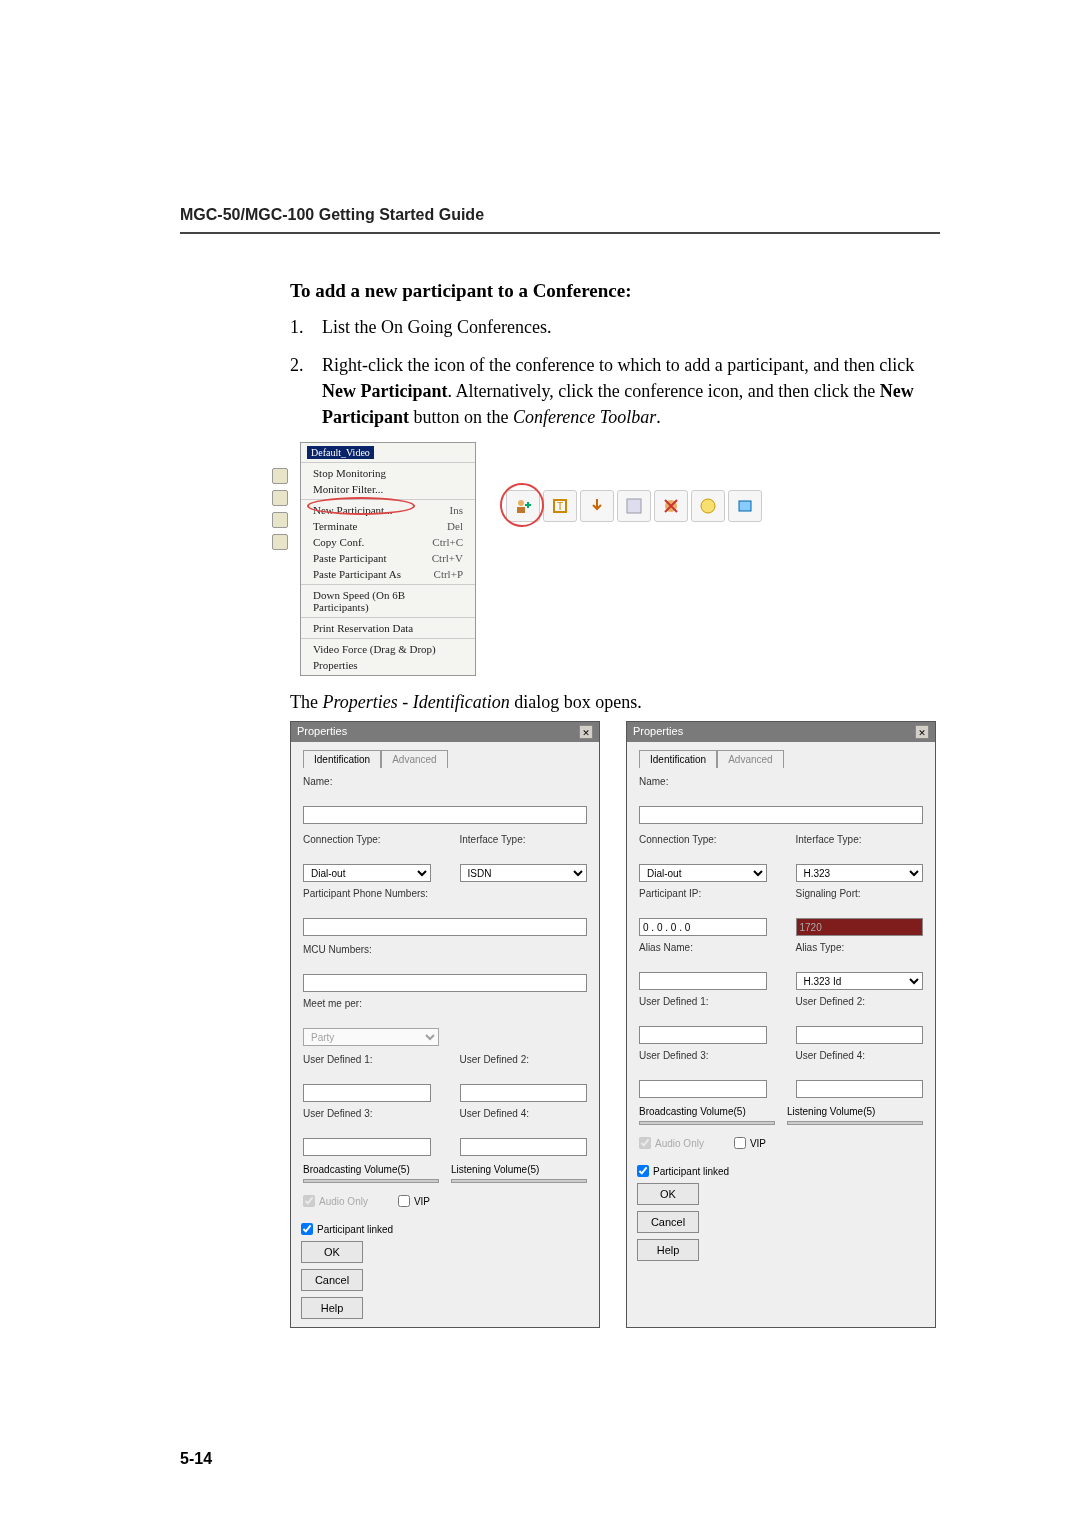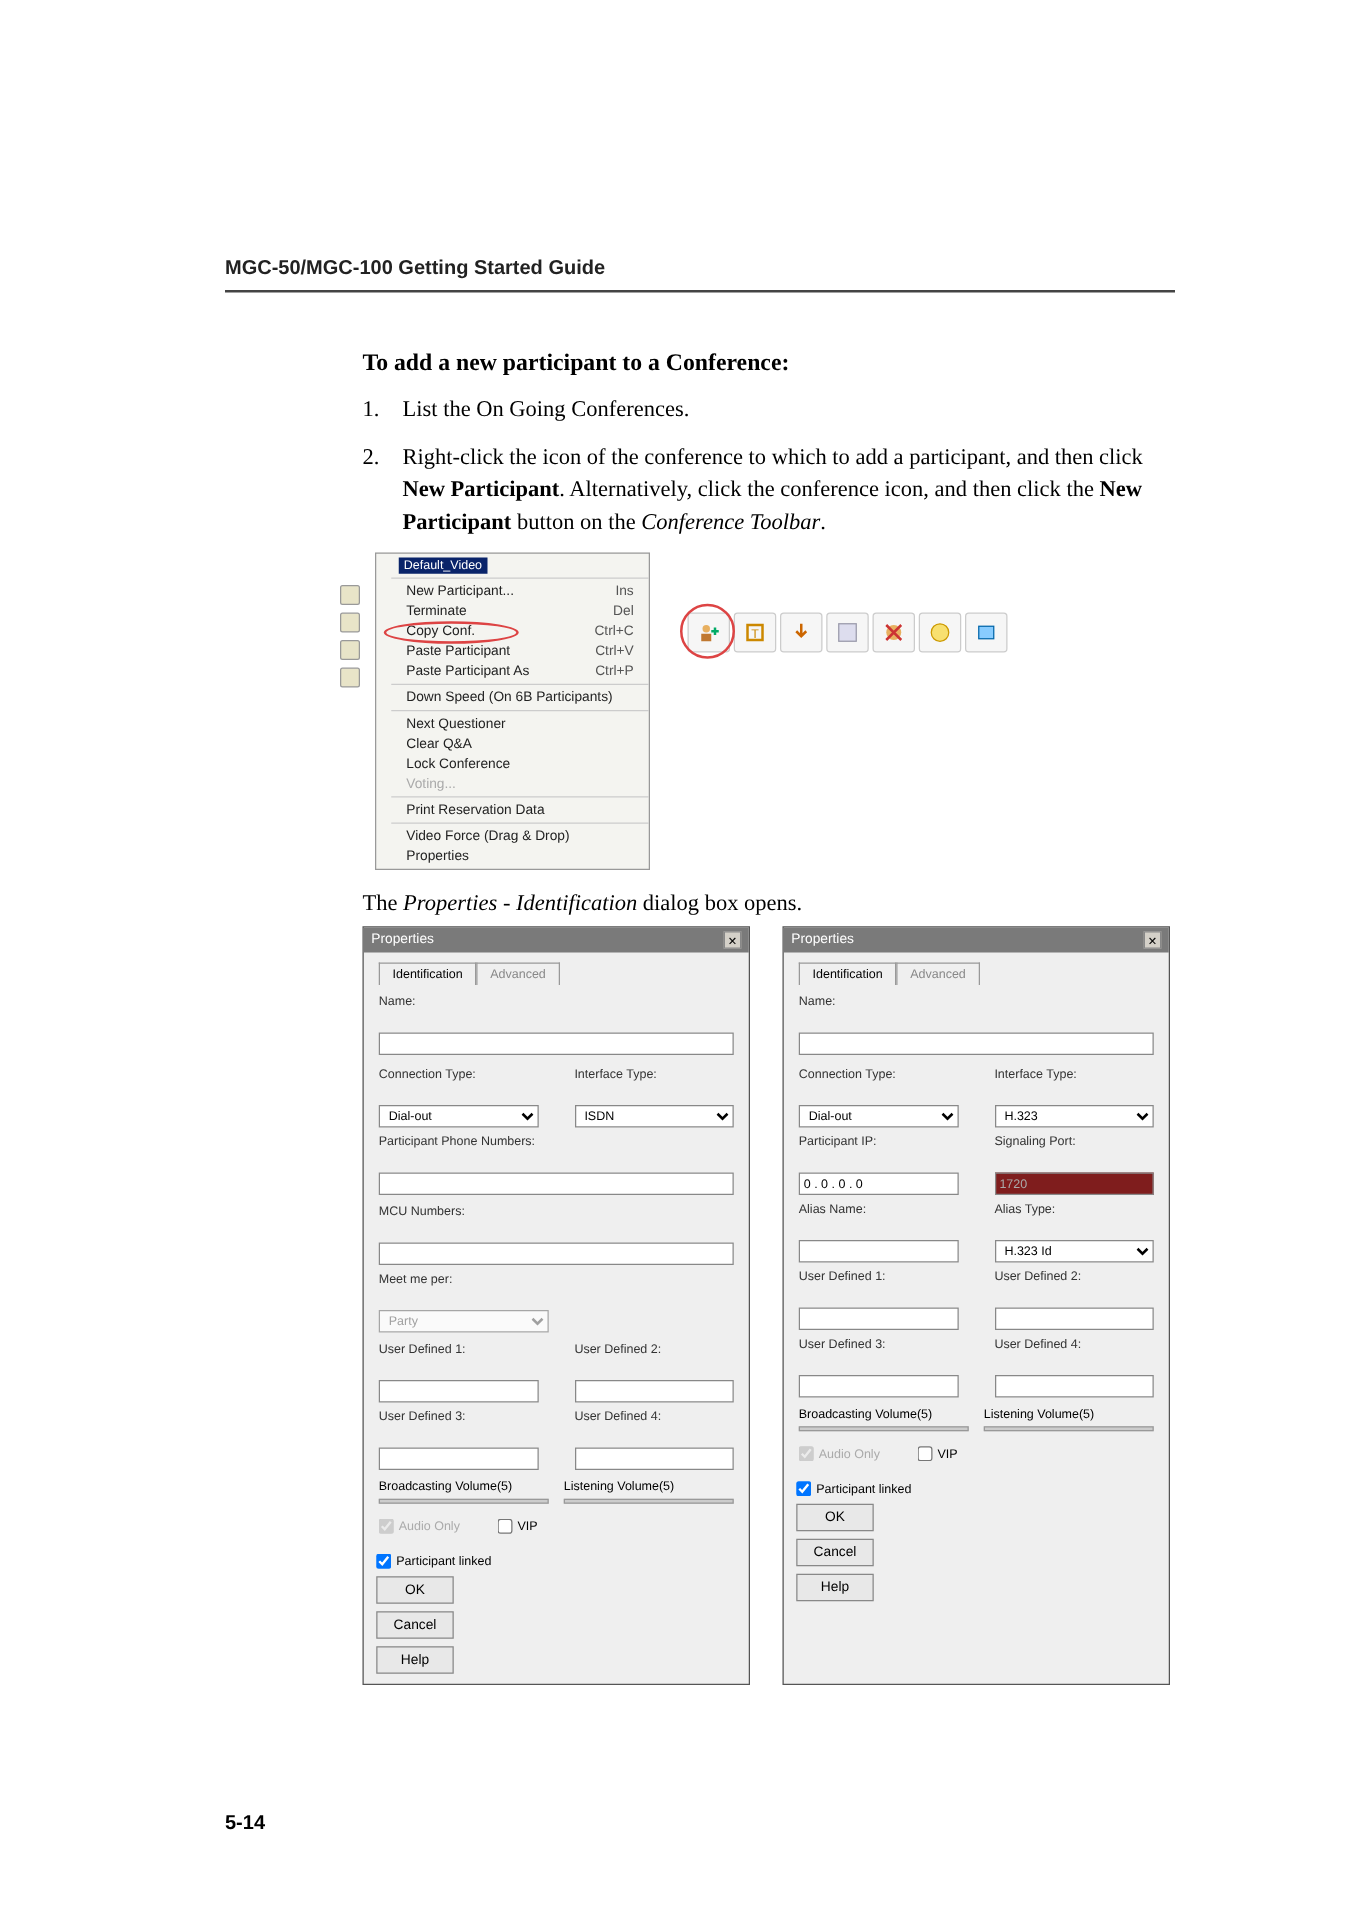--- a/index.html
+++ b/index.html
@@ -8,21 +8,21 @@
     .header-line { position: absolute; top: 232px; left: 180px; right: 140px; height: 2px; background: #444; }
     .header-text { position: absolute; top: 206px; left: 180px; font-weight: bold; font-size: 16px; color: #222; }
     .content { margin-top: 80px; margin-left: 110px; }
     .heading { font-weight: bold; font-size: 19px; font-family: Georgia, 'Times New Roman', serif; margin-bottom: 12px; }
     .step { margin-bottom: 12px; display: flex; font-size: 18px; font-family: Georgia, 'Times New Roman', serif; line-height: 1.45; }
     .step-num { width: 32px; flex-shrink: 0; }
     .step-text { flex: 1; }
     .bold { font-weight: bold; }
     .italic { font-style: italic; }
     .fig-row { display: flex; align-items: flex-start; margin-top: 12px; margin-bottom: 16px; gap: 30px; }
-    .context-menu { width: 220px; border: 1px solid #999; background: #f4f4f0; font-size: 11px; font-family: Liberation Sans, sans-serif; position: relative; padding-left: 12px; }
+    .context-menu { width: 176px; border: 1px solid #999; background: #f4f4f0; font-size: 11px; font-family: Liberation Serif, serif; position: relative; }
     .cm-top { padding: 3px 6px; }
     .cm-node { color: #fff; background: #0a246a; display: inline-block; padding: 1px 4px; font-size: 10px; }
     .cm-section { border-top: 1px solid #ccc; padding: 2px 0; }
     .cm-item { padding: 2px 12px; display: flex; justify-content: space-between; color: #222; }
     .cm-item.disabled { color: #aaa; }
     .cm-item .short { color: #555; }
     .oval { position: absolute; border: 2px solid #d44; border-radius: 50%; width: 108px; height: 18px; top: 54px; left: 6px; pointer-events:none; }
     .tree-icons { position:absolute; left:-28px; top:26px; display:flex; flex-direction:column; gap:6px; }
     .tree-icons span { width:16px; height:16px; display:block; background:#e8e4c8; border:1px solid #999; border-radius:2px; }
     .toolbar-wrap { margin-top: 48px; }
@@ -89,20 +89,28 @@
         <div class="tree-icons">
           <span></span>
             <span></span>
             <span></span>
             <span></span>
         </div>
         <div class="context-menu">
           <div class="cm-top">
             <span class="cm-node">Default_Video</span>
           </div>
+          <div class="cm-section">
+            <div class="cm-item">
+                <span>Stop Monitoring</span>
+              </div>
+            <div class="cm-item">
+                <span>Monitor Filter...</span>
+              </div>
+          </div>
           <div class="cm-section" style="position:relative;">
             <div class="cm-item">
                 <span>New Participant...</span>
                 <span class="short">Ins</span>
               </div>
             <div class="cm-item">
                 <span>Terminate</span>
                 <span class="short">Del</span>
               </div>
             <div class="cm-item">
@@ -114,34 +122,20 @@
                 <span class="short">Ctrl+V</span>
               </div>
             <div class="cm-item">
                 <span>Paste Participant As</span>
                 <span class="short">Ctrl+P</span>
               </div>
           </div>
           <div class="cm-section">
             <div class="cm-item">
                 <span>Down Speed (On 6B Participants)</span>
-              </div>
-          </div>
-          <div class="cm-section">
-            <div class="cm-item">
-                <span>Next Questioner</span>
-              </div>
-            <div class="cm-item">
-                <span>Clear Q&amp;A</span>
-              </div>
-            <div class="cm-item">
-                <span>Lock Conference</span>
-              </div>
-            <div class="cm-item disabled">
-                <span>Voting...</span>
               </div>
           </div>
           <div class="cm-section">
             <div class="cm-item">
                 <span>Print Reservation Data</span>
               </div>
           </div>
           <div class="cm-section">
             <div class="cm-item">
                 <span>Video Force (Drag &amp; Drop)</span>

